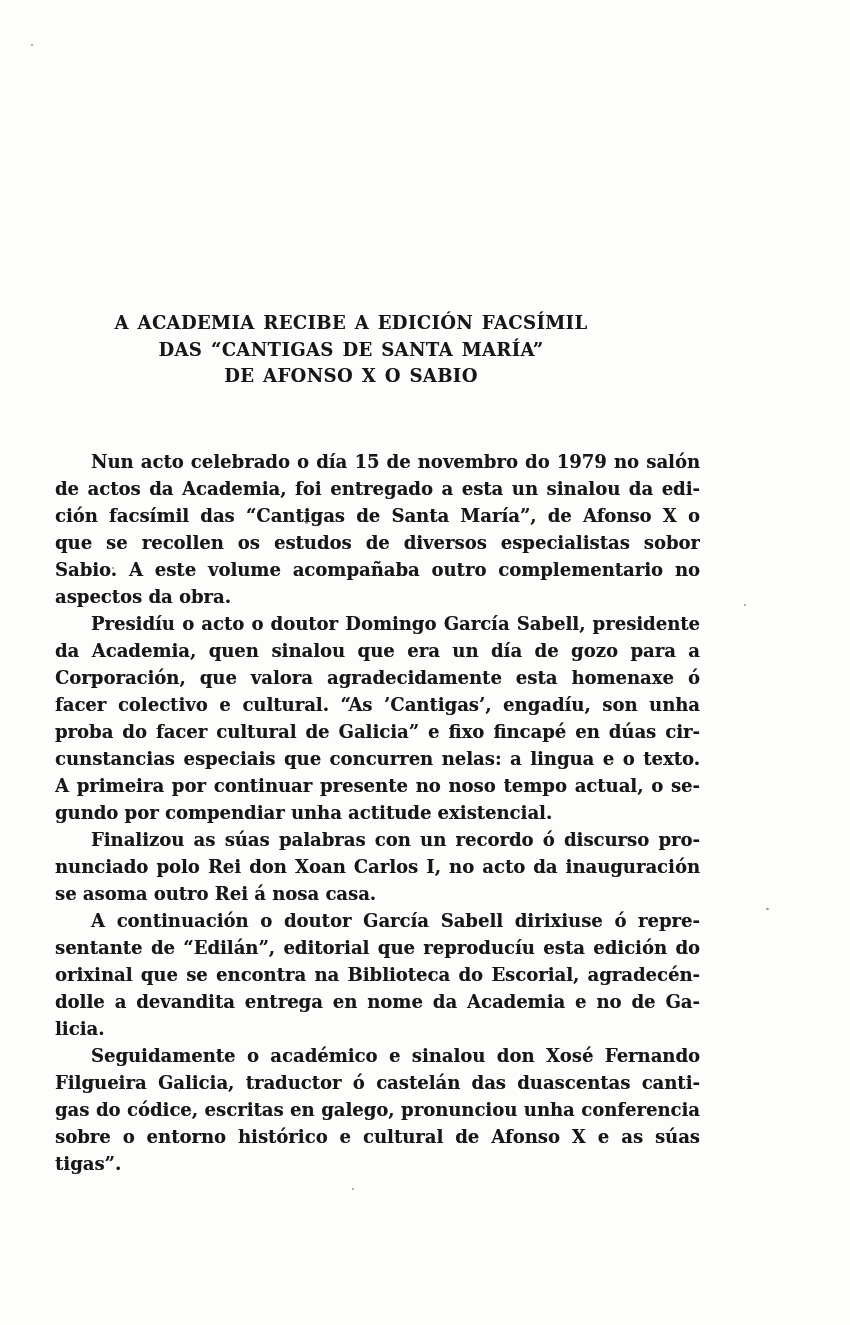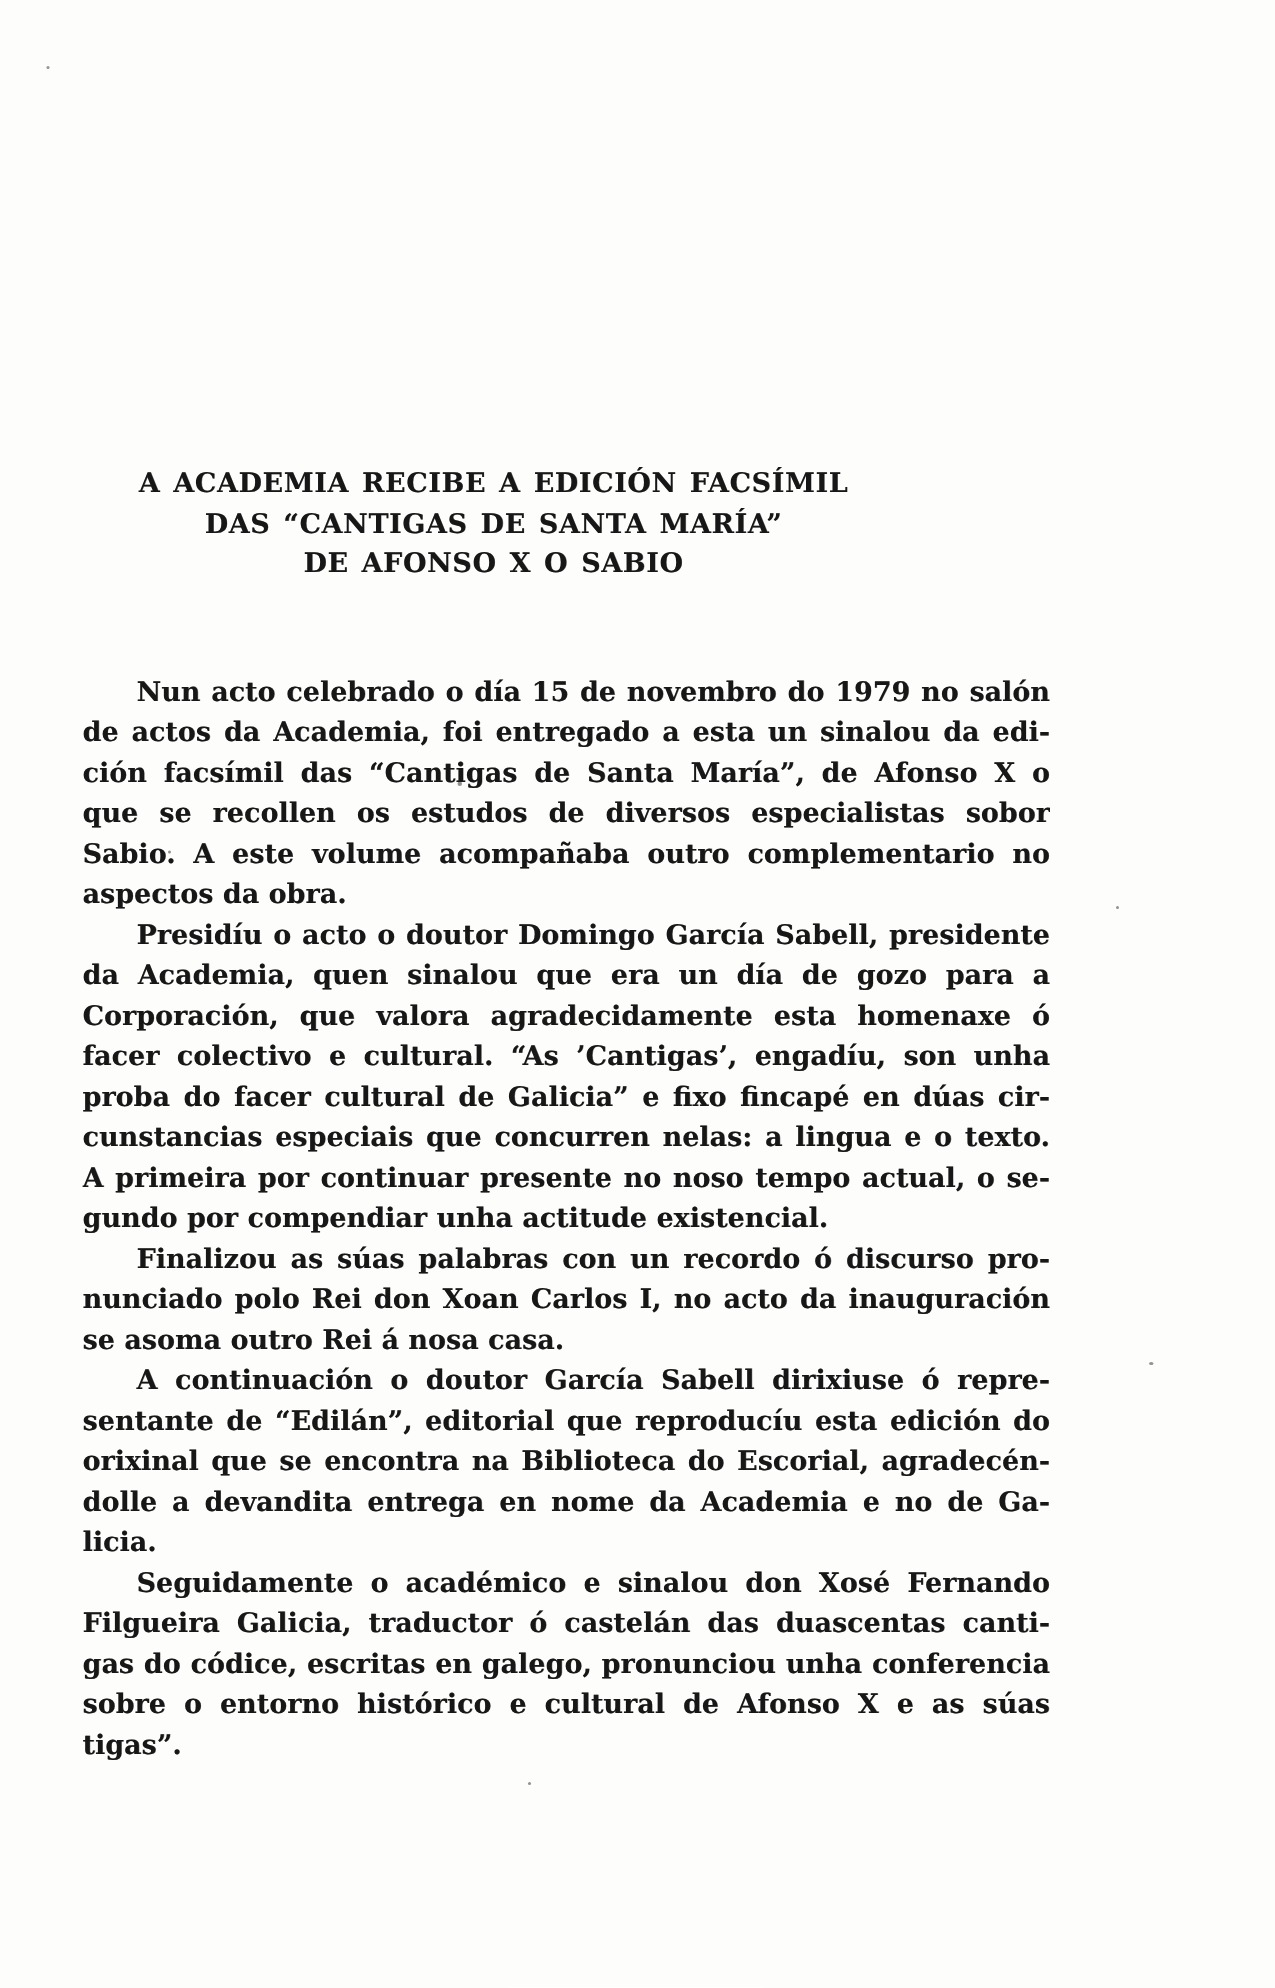--- a/index.html
+++ b/index.html
@@ -22,20 +22,21 @@
     top: 310px;
     left: 0;
     width: 658px;
     margin: 0;
     text-align: center;
     font-size: 18px;
     font-weight: bold;
     line-height: 26.5px;
     letter-spacing: 0.4px;
     word-spacing: 2px;
+    padding-left: 22px;
   }
   .title-line {
     display: block;
   }
   .body-text {
     position: absolute;
     top: 448px;
     left: 55px;
     width: 645px;
     font-size: 18px;

